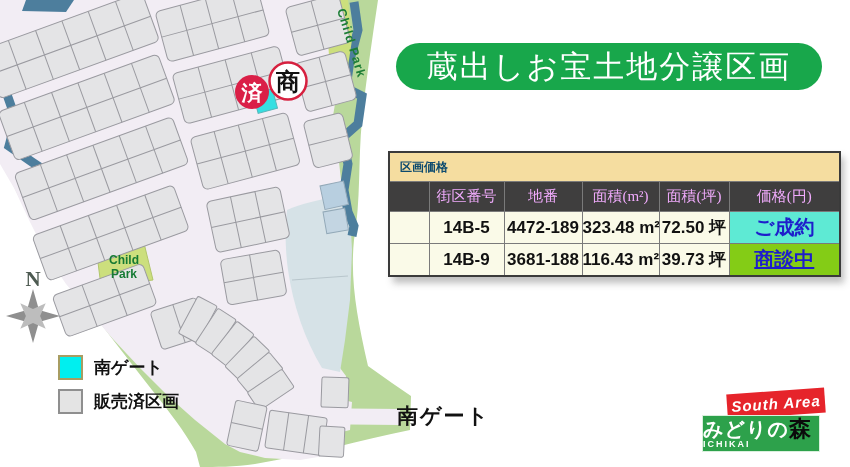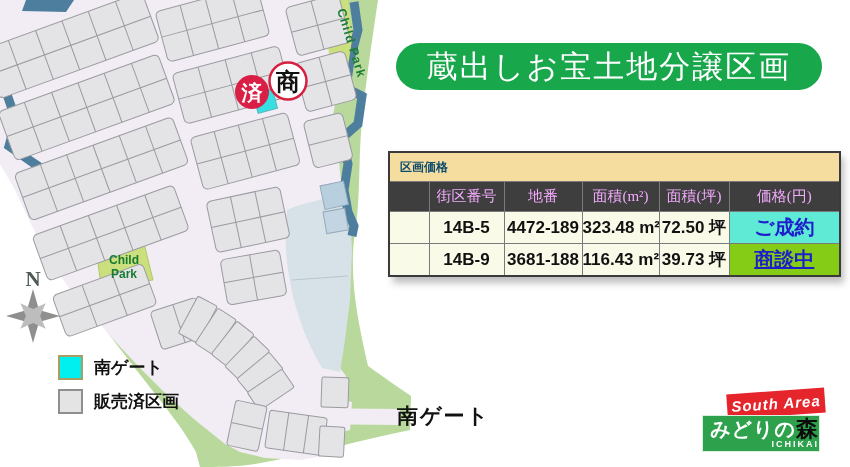--- a/index.html
+++ b/index.html
@@ -49,21 +49,21 @@
   .gate-label{position:absolute;left:397px;top:402px;font-size:21px;font-weight:700;color:#111;letter-spacing:2px;}
   
   .south-area{
     position:absolute;left:727px;top:391px;width:98px;height:25px;
     background:#e6242b;color:#fff;transform:rotate(-4deg);
     display:flex;align-items:center;justify-content:center;
     font-style:italic;font-weight:bold;font-size:15px;letter-spacing:1px;
   }
   .midori{
     position:absolute;left:702px;top:415px;width:118px;height:37px;
-    background:#2da14b;color:#fff;text-align:right;line-height:1;
+    background:#2da14b;color:#fff;text-align:left;line-height:1;
     border:1px solid #d9f0dd;box-sizing:border-box;
   }
   .midori-main{font-size:20px;font-weight:900;margin-top:2px;letter-spacing:1px;}
   .midori-main .accent{color:#0b0b0b;font-size:22px;}
   .midori-sub{font-size:9px;font-weight:bold;letter-spacing:2px;margin-top:0;}
 </style>
 </head>
 <body>
 
 <svg id="site-map" width="475" height="467" viewBox="0 0 475 467" font-family="&quot;Liberation Sans&quot;, sans-serif">

